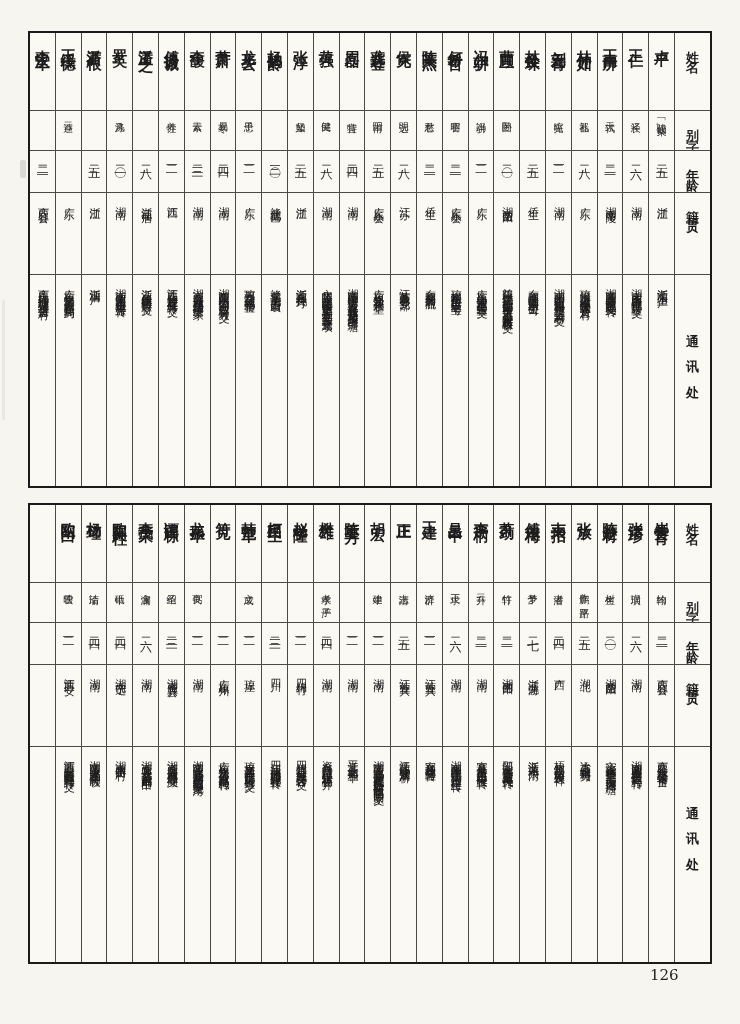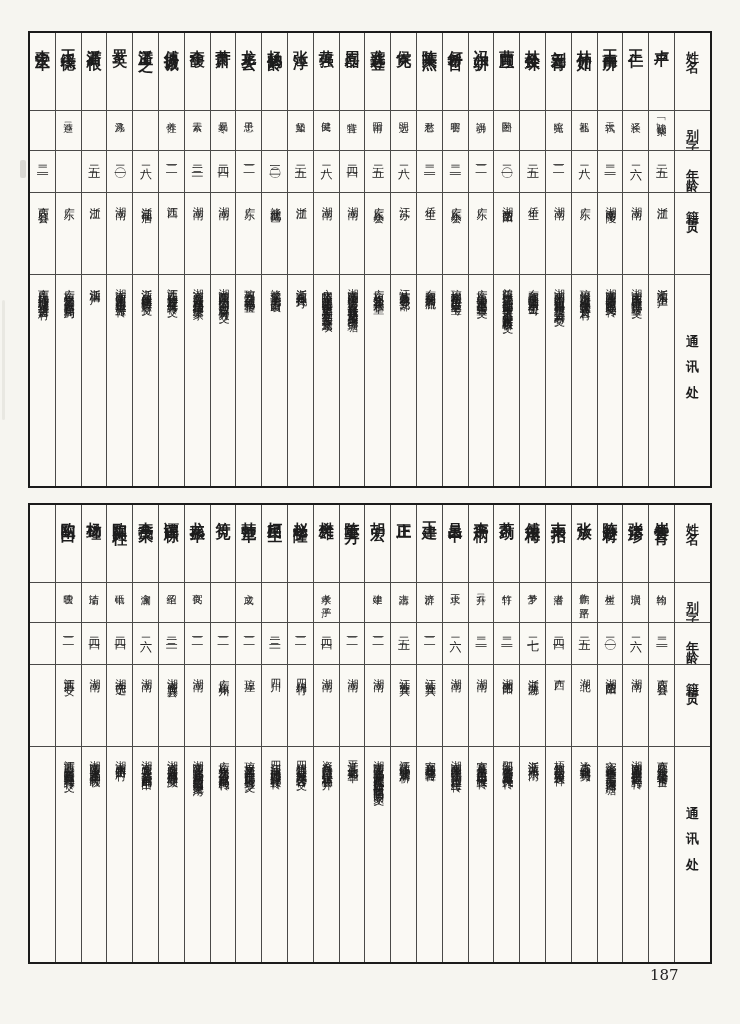--- a/index.html
+++ b/index.html
@@ -927,16 +927,16 @@
         </div>
       </div>
       <div class="col">
         <div class="cell r-name"></div>
         <div class="cell r-alias"></div>
         <div class="cell r-age"></div>
         <div class="cell r-origin"></div>
         <div class="cell r-addr"></div>
       </div>
     </div>
-  <div class="page-num">187</div>
+  <div class="page-num">126</div>
   <div class="smudge s1"></div>
   <div class="smudge s2"></div>
 </div>
 
 </body></html>

